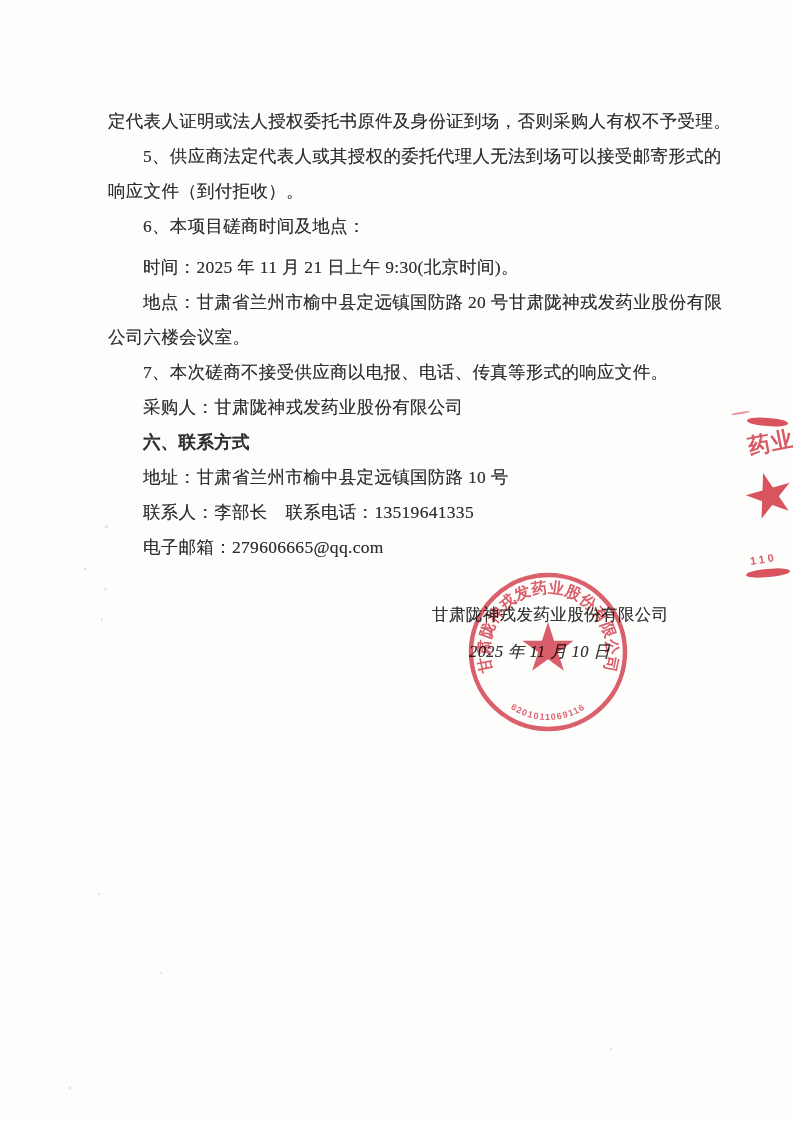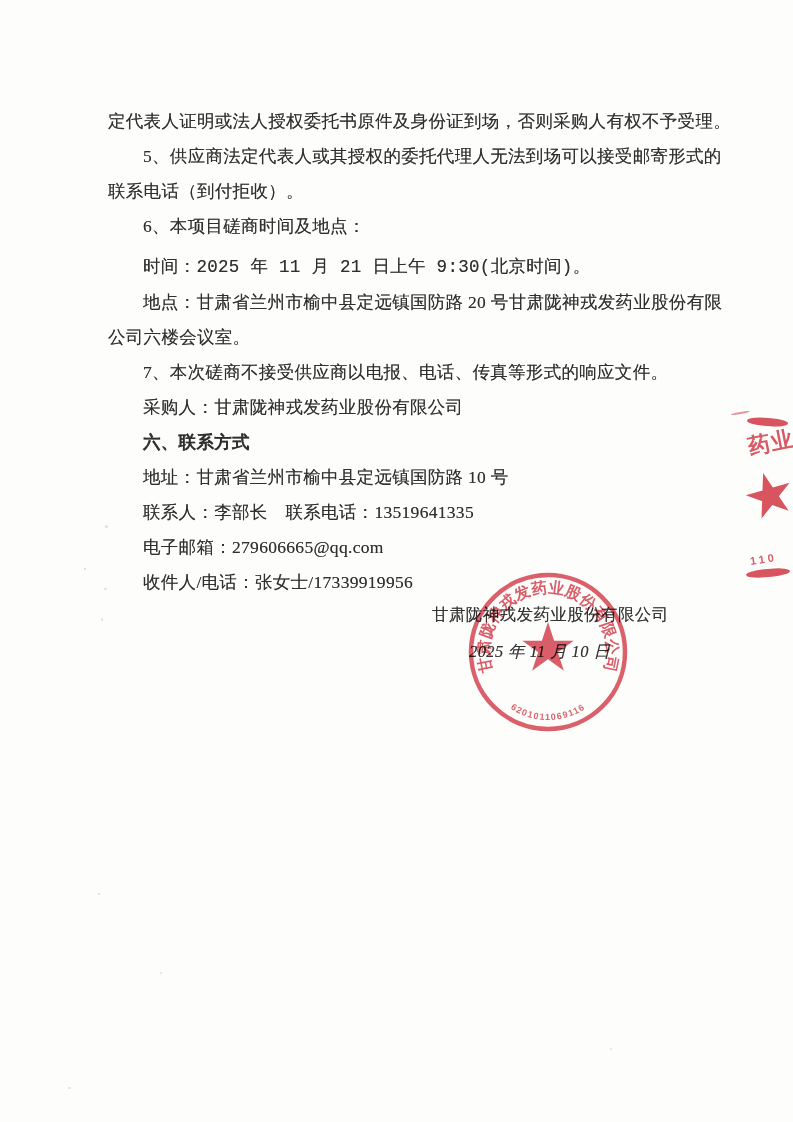--- a/index.html
+++ b/index.html
@@ -17,21 +17,21 @@
   }
   .ln{
     font-size:17.5px;line-height:35px;
     color:#2f2f2f;
     letter-spacing:.3px;
     white-space:nowrap;
     text-shadow:0 0 .6px rgba(47,47,47,.55);
   }
   .ln.ind{padding-left:35px;}
   .ln.bold{font-weight:bold;}
-  .ln.mt6{margin-top:6px;font-family:Liberation Mono, monospace;}
+  .ln.mt6{margin-top:6px;}
   
   .sig-company{
     position:absolute;left:432px;top:604px;z-index:2;
     font-size:16.5px;color:#343434;white-space:nowrap;
     letter-spacing:.4px;text-shadow:0 0 .6px rgba(47,47,47,.55);
   }
   .sig-date{
     position:absolute;left:469px;top:641px;z-index:2;
     font-size:16.5px;color:#343434;white-space:nowrap;
     letter-spacing:.4px;text-shadow:0 0 .6px rgba(47,47,47,.55);font-style:italic;
@@ -70,32 +70,31 @@
   .speck{position:absolute;border-radius:50%;background:#c4c4c4;opacity:.55;}
 </style>
 </head>
 <body>
 
 <div class="page">
 
   <div class="textblock">
     <div class="ln">定代表人证明或法人授权委托书原件及身份证到场，否则采购人有权不予受理。</div>
     <div class="ln ind">5、供应商法定代表人或其授权的委托代理人无法到场可以接受邮寄形式的</div>
-    <div class="ln">联系电话（到付拒收）。</div>
+    <div class="ln">响应文件（到付拒收）。</div>
     <div class="ln ind">6、本项目磋商时间及地点：</div>
     <div class="ln ind mt6">时间：2025 年 11 月 21 日上午 9:30(北京时间)。</div>
     <div class="ln ind">地点：甘肃省兰州市榆中县定远镇国防路 20 号甘肃陇神戎发药业股份有限</div>
     <div class="ln">公司六楼会议室。</div>
     <div class="ln ind">7、本次磋商不接受供应商以电报、电话、传真等形式的响应文件。</div>
     <div class="ln ind">采购人：甘肃陇神戎发药业股份有限公司</div>
     <div class="ln ind bold">六、联系方式</div>
     <div class="ln ind">地址：甘肃省兰州市榆中县定远镇国防路 10 号</div>
     <div class="ln ind">联系人：李部长　联系电话：13519641335</div>
     <div class="ln ind">电子邮箱：279606665@qq.com</div>
-    <div class="ln ind">收件人/电话：张女士/17339919956</div>
   </div>
 
   <div class="sig-company">甘肃陇神戎发药业股份有限公司</div>
   <div class="sig-date">2025 年 11 月 10 日</div>
 
   <svg class="seal-main" viewBox="0 0 170 170" aria-hidden="true">
     <defs>
       <path id="arcTop" d="M 29.6 105.2 A 59 59 0 1 1 140.4 105.2" fill="none"></path>
       <path id="arcBot" d="M 29.3 124 A 68 68 0 0 0 140.7 124" fill="none"></path>
     </defs>

